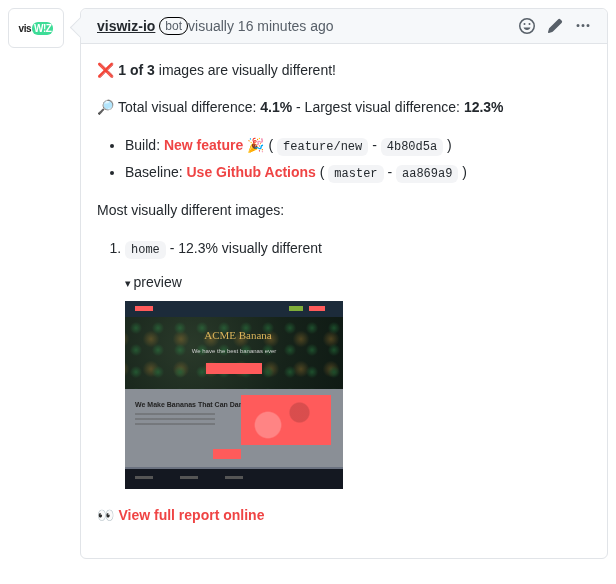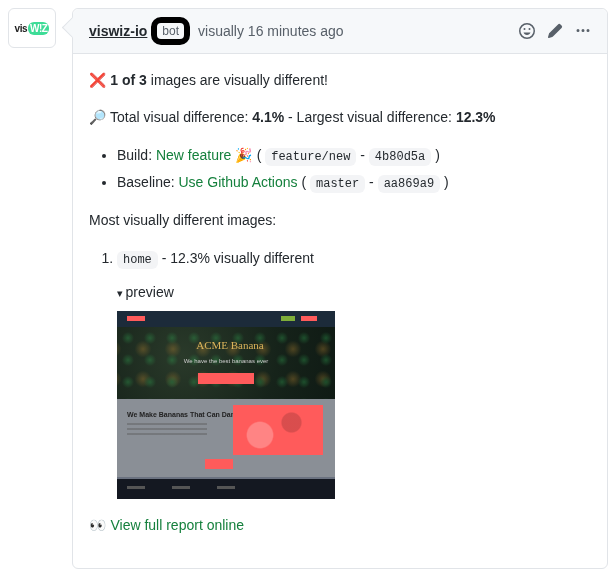--- a/index.html
+++ b/index.html
@@ -5,21 +5,21 @@
 * { box-sizing: border-box; margin: 0; padding: 0; }
 body {
   font-family: -apple-system, BlinkMacSystemFont, "Segoe UI", Helvetica, Arial, sans-serif;
   font-size: 14px;
   color: #24292e;
   background: #fff;
   padding: 8px;
 }
 .comment-container { display: flex; gap: 16px; }
 .avatar {
-  width: 48px; height: 40px; border-radius: 6px;
+  width: 56px; height: 40px; border-radius: 6px;
   border: 1px solid #e1e4e8; background: #fff;
   display: flex; align-items: center; justify-content: center;
   font-size: 10px; font-weight: 700; letter-spacing: -0.5px;
 }
 .avatar .vis { color: #222; }
 .avatar .wiz { background: #3ddc97; color: #fff; padding: 1px 2px; border-radius: 6px; margin-left: 1px; }
 .comment-box {
   flex: 1; border: 1px solid #e1e4e8; border-radius: 6px;
   position: relative; background: #fff;
 }
@@ -30,34 +30,34 @@
   transform: rotate(45deg);
 }
 .comment-header {
   background: #f6f8fa; border-bottom: 1px solid #e1e4e8;
   border-radius: 6px 6px 0 0; padding: 8px 16px;
   display: flex; align-items: center; color: #586069;
   position: relative; z-index: 1;
 }
 .author { font-weight: 600; color: #24292e; margin-right: 4px; }
 .bot-badge {
-  border: 6px solid #000000; border-radius: 10px;
-  padding: 0 5px; font-size: 12px; color: #586069; margin-right: 8px;
+  border: 1px solid #000000; border-radius: 10px;
+  padding: 0 5px; font-size: 12px; color: #586069; margin-right: 0;
   line-height: 16px;
 }
 .header-spacer { flex: 1; }
 .header-actions { display: flex; gap: 12px; align-items: center; color: #586069; }
 .icon-btn { cursor: pointer; display: inline-flex; }
 .icon-btn svg { fill: #586069; }
 .comment-body { padding: 16px; }
 .comment-body h2 { font-size: 20px; font-weight: 600; margin-bottom: 16px; }
 .comment-body p { margin-bottom: 16px; line-height: 1.5; }
 .comment-body ul, .comment-body ol { padding-left: 2em; margin-bottom: 16px; }
 .comment-body li { margin-bottom: 4px; line-height: 1.6; }
-a.link { color: #15803d; text-decoration: none; font-weight: 400; }
+a.link { color: #ef4444; text-decoration: none; font-weight: 700; }
 code.inline {
   background: #f3f4f6; border-radius: 6px; padding: 2px 6px;
   font-family: SFMono-Regular, Consolas, "Liberation Mono", Menlo, monospace;
   font-size: 12px; color: #24292e;
 }
 .paren { color: #24292e; }
 details { margin-top: 8px; }
 summary { cursor: pointer; list-style: none; padding: 2px 0; color: #24292e; }
 summary::before { content: "▾ "; font-size: 11px; color: #24292e; }
 .preview-img {

